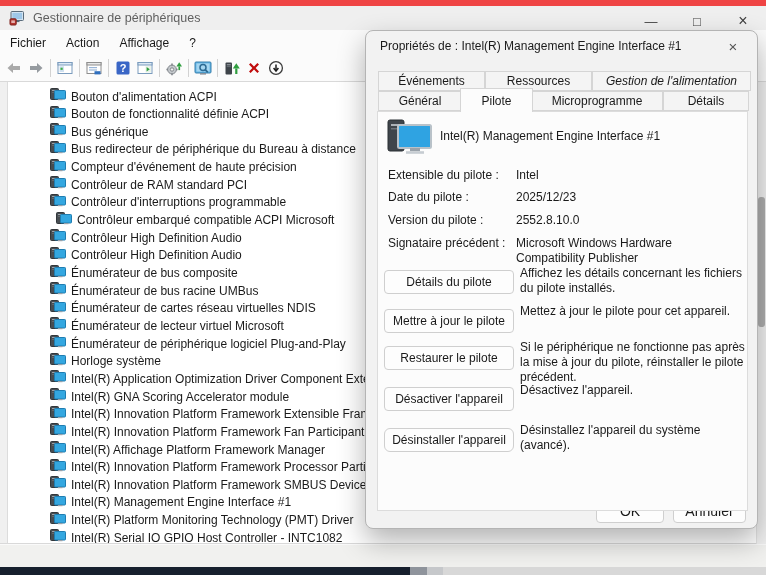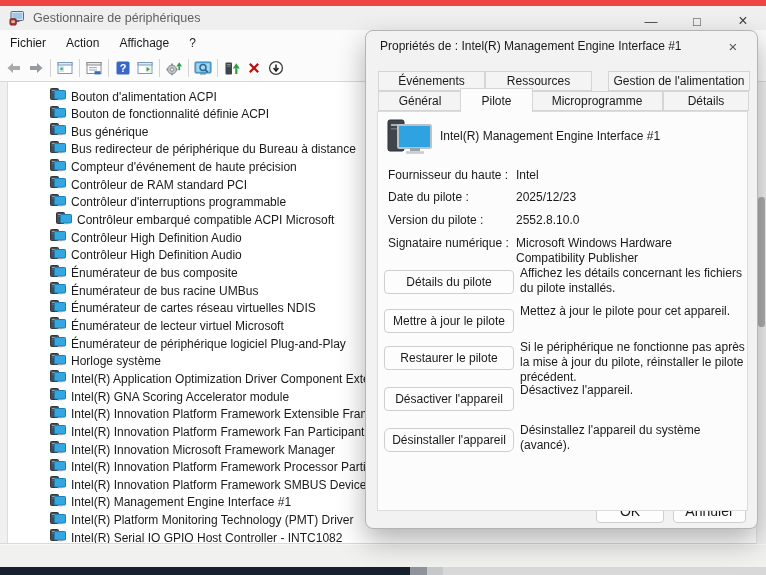--- a/index.html
+++ b/index.html
@@ -374,21 +374,21 @@
       <span>Intel(R) Innovation Platform Framework Fan Participant</span>
     </div>
     <div class="tree-row" style="top: 359px;">
       <span><svg width="16" height="14" viewBox="0 0 16 14">
           <rect x="0.5" y="0.5" width="8" height="11" rx="1" fill="#474d52" stroke="#32373b"></rect>
           <rect x="2" y="2" width="5" height="1" fill="#9aa0a6"></rect>
           <rect x="2" y="4" width="5" height="0.8" fill="#6a7075"></rect>
           <rect x="4.5" y="2.5" width="11" height="8.5" rx="0.8" fill="#34a7e0" stroke="#1f7db1"></rect>
           <rect x="8" y="11" width="4.5" height="1.2" fill="#98a0a8"></rect>
         </svg></span>
-      <span>Intel(R) Innovation Microsoft Framework Manager</span>
+      <span>Intel(R) Affichage Platform Framework Manager</span>
     </div>
     <div class="tree-row" style="top: 376.65px;">
       <span><svg width="16" height="14" viewBox="0 0 16 14">
           <rect x="0.5" y="0.5" width="8" height="11" rx="1" fill="#474d52" stroke="#32373b"></rect>
           <rect x="2" y="2" width="5" height="1" fill="#9aa0a6"></rect>
           <rect x="2" y="4" width="5" height="0.8" fill="#6a7075"></rect>
           <rect x="4.5" y="2.5" width="11" height="8.5" rx="0.8" fill="#34a7e0" stroke="#1f7db1"></rect>
           <rect x="8" y="11" width="4.5" height="1.2" fill="#98a0a8"></rect>
         </svg></span>
       <span>Intel(R) Innovation Platform Framework Processor Participant</span>
@@ -450,21 +450,21 @@
 
 <div class="dialog">
   <div class="dlg-title">
     <span class="dlg-title-text">Propriétés de : Intel(R) Management Engine Interface #1</span>
   </div>
   <span class="dlg-close">×</span>
 
   <div id="tabs-back">
       <div class="tab back" style="left: 12px; width: 107px;">Événements</div>
       <div class="tab back" style="left: 119px; width: 107px;">Ressources</div>
-      <div class="tab back" style="left: 242px; width: 142px;">Gestion de l'alimentation</div>
+      <div class="tab back" style="left: 226px; width: 159px; font-style: italic;">Gestion de l'alimentation</div>
     </div>
   <div id="tabs-front">
       <div class="tab front" style="left: 12px; width: 84px;">Général</div>
       <div class="tab front active" style="left: 94px; width: 73px;">Pilote</div>
       <div class="tab front" style="left: 165px; width: 132px;">Microprogramme</div>
       <div class="tab front" style="left: 297px; width: 86px;">Détails</div>
     </div>
 
   <div class="tabpage" id="tabpage">
     <span class="dev-big-icon">
@@ -472,27 +472,27 @@
         <rect x="2" y="2" width="16" height="31" rx="2" fill="#3f454b" stroke="#2b3034"></rect>
         <rect x="5" y="6" width="10" height="2" fill="#aab0b6"></rect>
         <rect x="5" y="10" width="10" height="1.5" fill="#6d737a"></rect>
         <rect x="12" y="7" width="33" height="23" rx="1.5" fill="#2fa3e2" stroke="#b9c2c9" stroke-width="2"></rect>
         <rect x="24" y="30" width="10" height="3.2" fill="#9aa2aa"></rect>
         <rect x="20" y="33.2" width="18" height="2.6" fill="#c6ccd2"></rect>
       </svg>
     </span>
     <span class="dev-head-name">Intel(R) Management Engine Interface #1</span>
     <div id="fields">
-        <span class="fld-label" style="top: 56px;">Fournisseur du haute :</span>
+        <span class="fld-label" style="top: 56px;">Extensible du pilote :</span>
         <span class="fld-value" style="top: 56px;">Intel</span>
         <span class="fld-label" style="top: 78px;">Date du pilote :</span>
         <span class="fld-value" style="top: 78px;">2025/12/23</span>
         <span class="fld-label" style="top: 101px;">Version du pilote :</span>
         <span class="fld-value" style="top: 101px;">2552.8.10.0</span>
-        <span class="fld-label" style="top: 124px;">Signataire numérique :</span>
+        <span class="fld-label" style="top: 124px;">Signataire précédent :</span>
         <span class="fld-value" style="top: 124px;">Microsoft Windows Hardware Compatibility Publisher</span>
       </div>
     <div id="actions">
         <div class="act-btn" style="top: 158px;">Détails du pilote</div>
         <div class="act-desc" style="top: 154px;">Affichez les détails concernant les fichiers du pilote installés.</div>
         <div class="act-btn" style="top: 197px;">Mettre à jour le pilote</div>
         <div class="act-desc" style="top: 192px;">Mettez à jour le pilote pour cet appareil.</div>
         <div class="act-btn" style="top: 234px;">Restaurer le pilote</div>
         <div class="act-desc" style="top: 228px;">Si le périphérique ne fonctionne pas après la mise à jour du pilote, réinstaller le pilote précédent.</div>
         <div class="act-btn" style="top: 275px;">Désactiver l'appareil</div>

